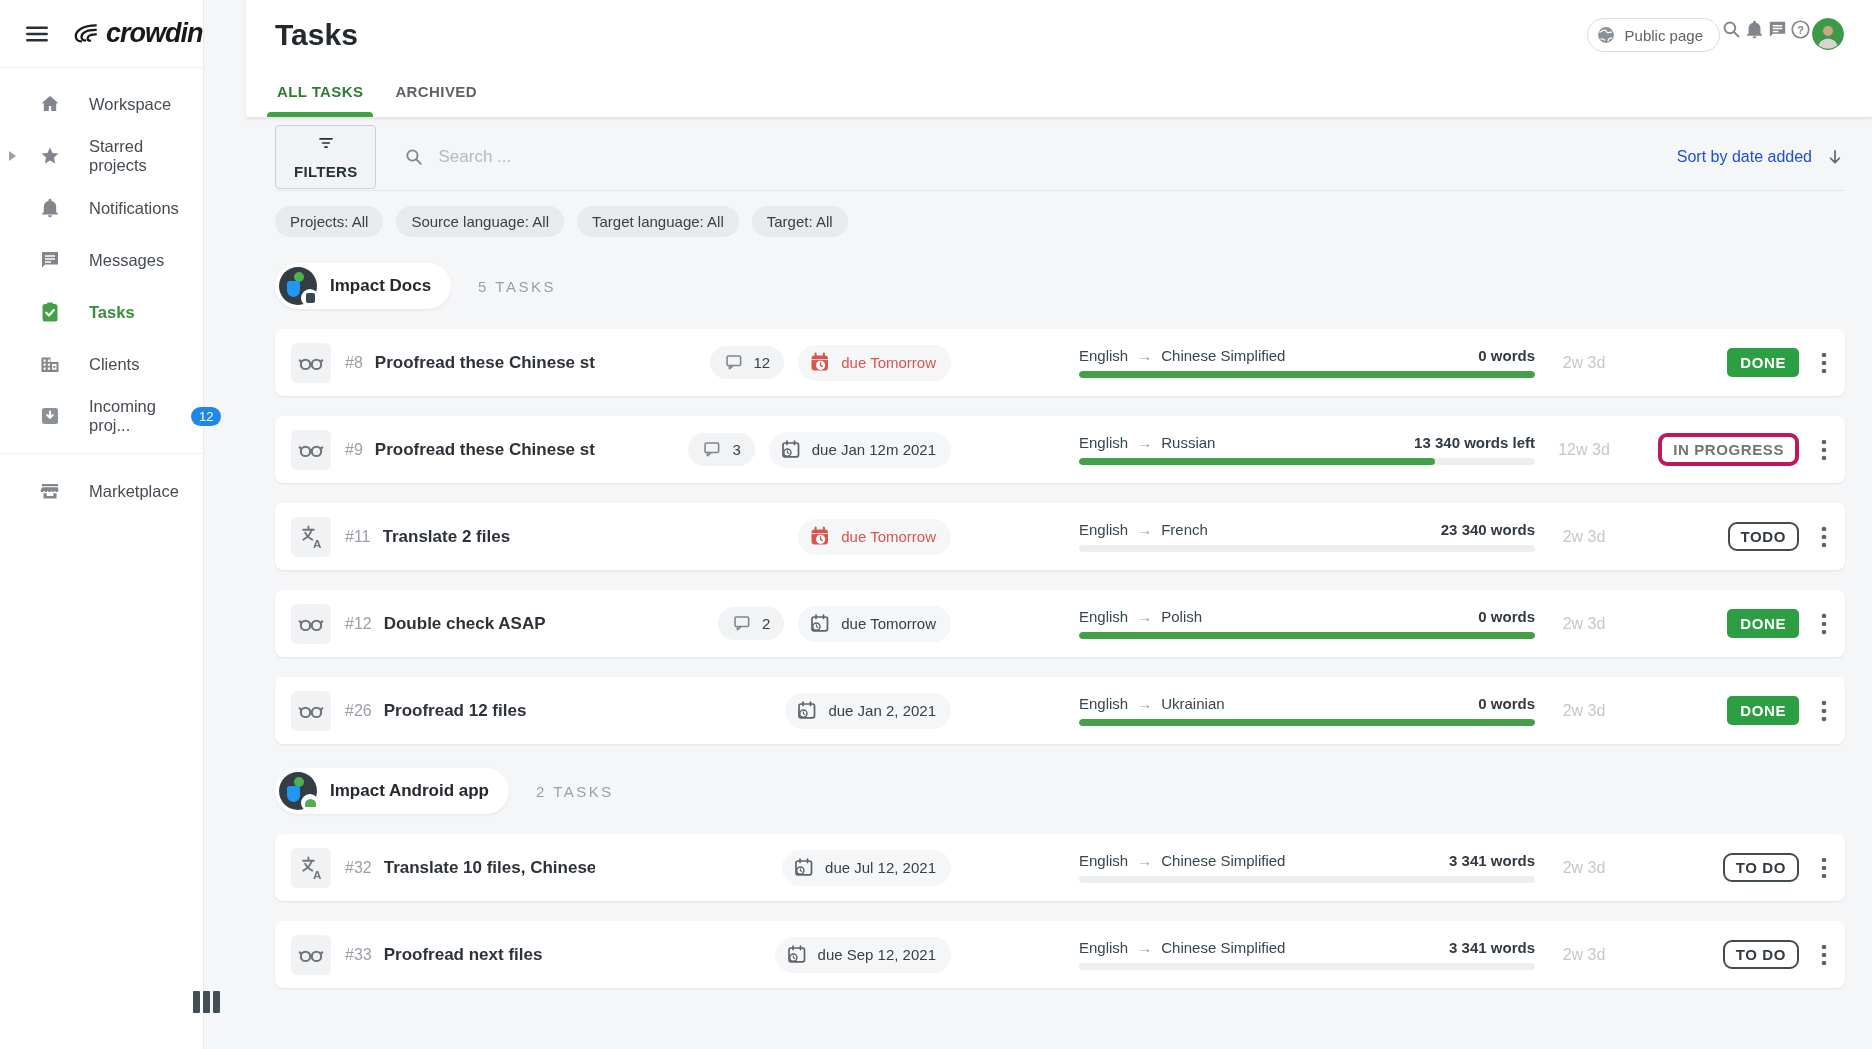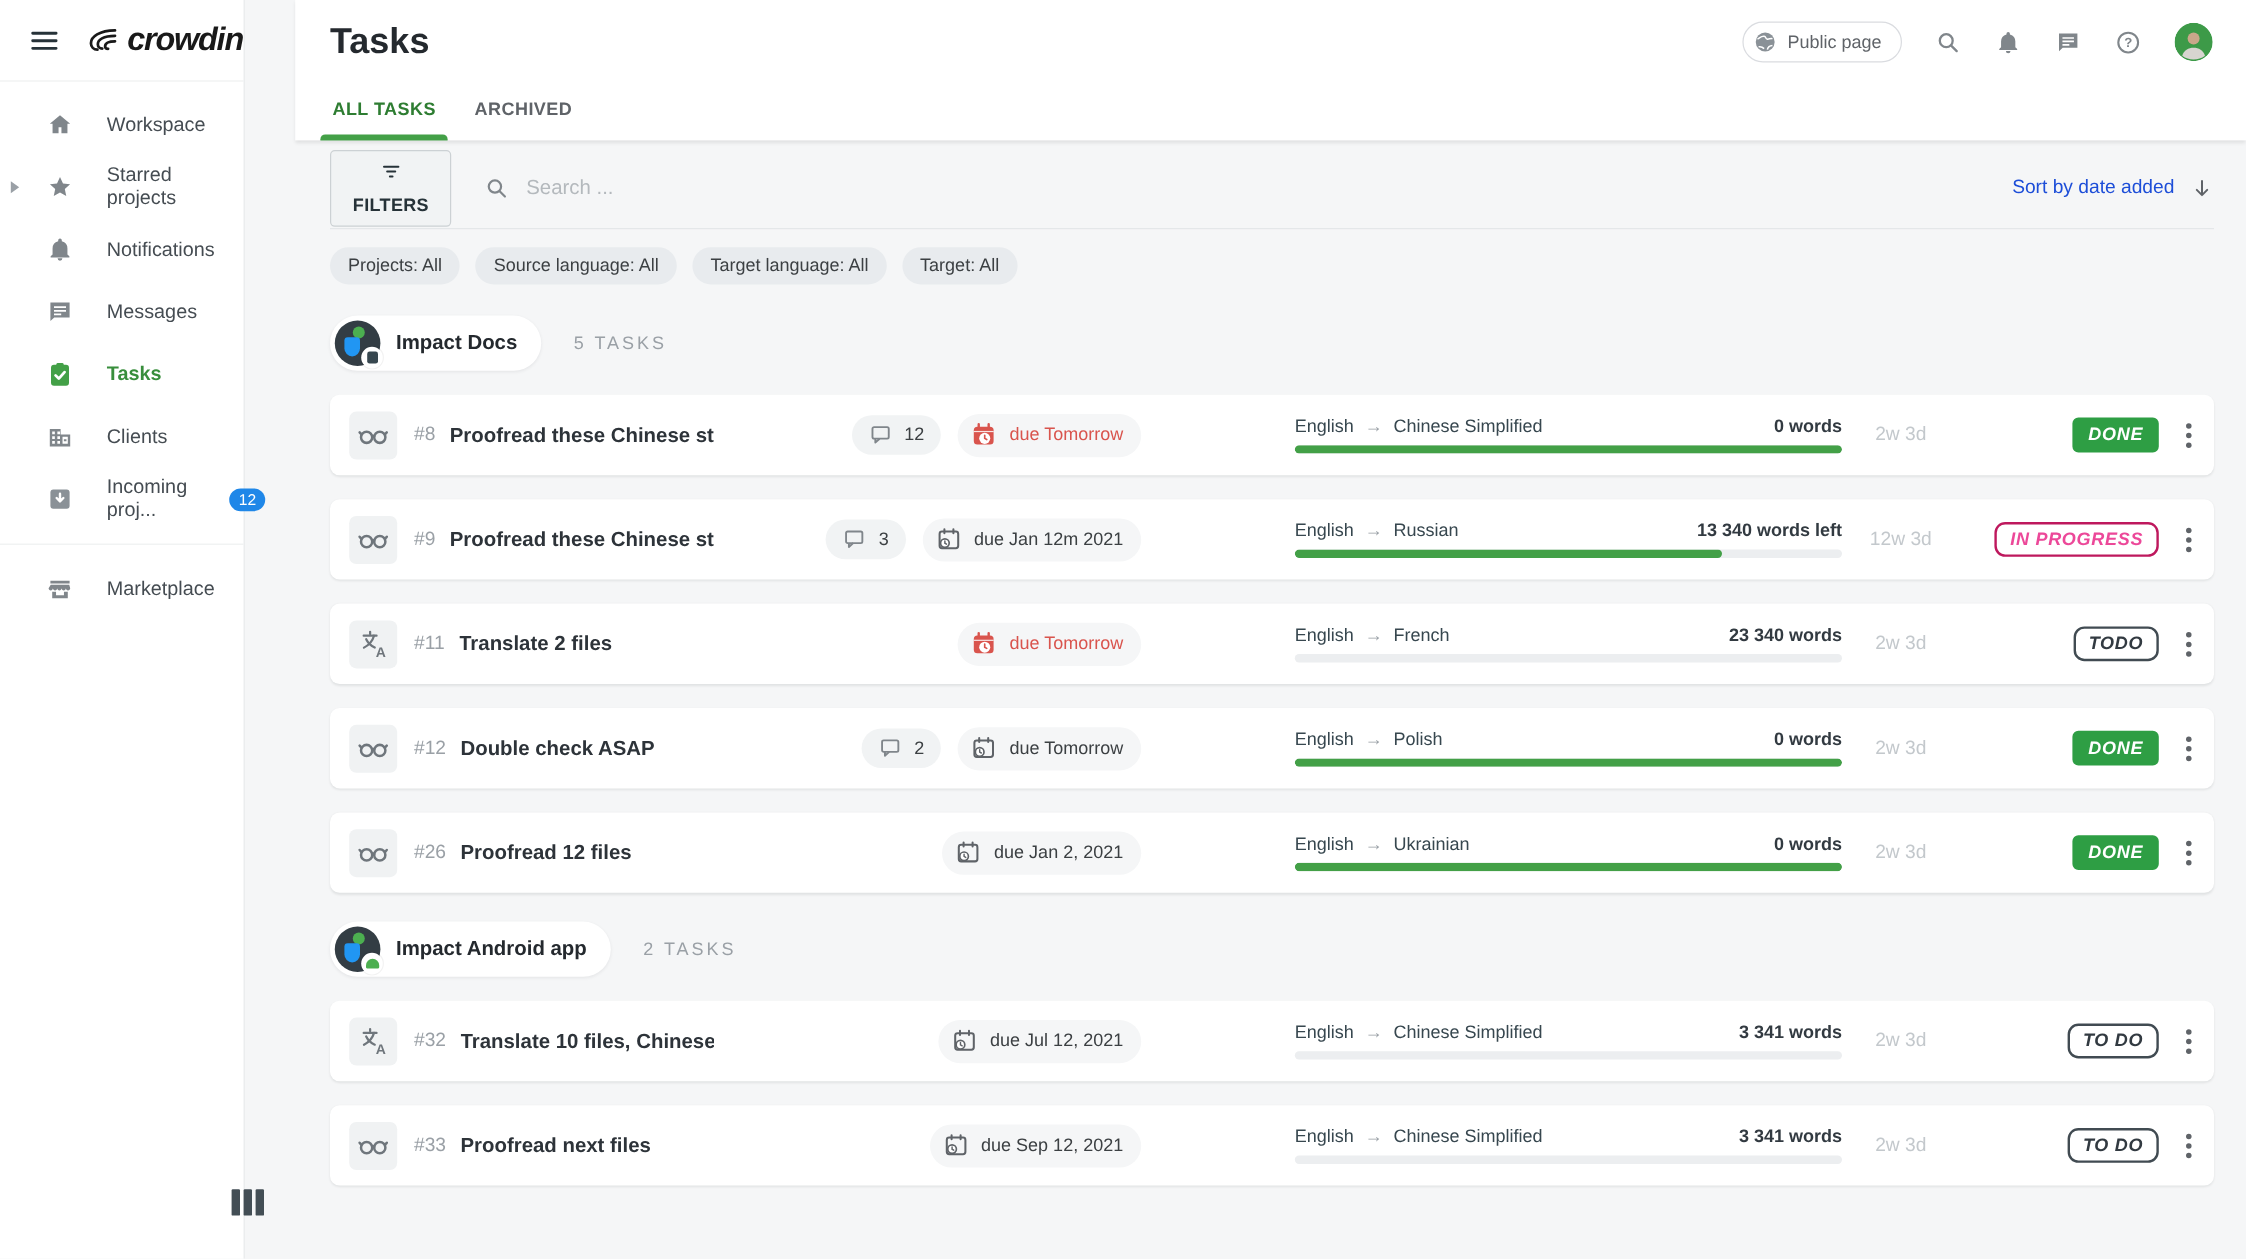--- a/index.html
+++ b/index.html
@@ -41,21 +41,21 @@
   }
   .nav-divider { height:1px; background:#eef0f1; margin:11px 0; }
   .view-toggle { position:absolute; left:193px; bottom:36px; display:flex; gap:3px; cursor:pointer; }
   .view-toggle i { width:7px; height:22px; background:#434e55; border-radius:1px; }
 
   
   .main { margin-left:246px; position:relative; }
   .main-top { background:#fff; box-shadow:0 2px 3px rgba(0,0,0,.09); position:relative; z-index:2; }
   .title-row { height:70px; display:flex; align-items:center; padding:0 28px 0 29px; }
   .page-title { font-size:30px; font-weight:bold; color:#24292e; }
-  .top-actions { margin-left:auto; display:flex; align-items:center; gap:27px; }
+  .top-actions { margin-left:auto; display:flex; }
   .public-pill {
     display:flex; align-items:center; gap:8px; border:1px solid #dadce0;
     border-radius:999px; padding:5px 16px 5px 7px; color:#5f6368; font-size:15px; cursor:pointer;
   }
   .icon-btn { cursor:pointer; }
   .avatar { width:32px; height:32px; border-radius:50%; overflow:hidden; cursor:pointer; }
   .tabs-row { display:flex; gap:28px; padding-left:29px; }
   .tab { font-size:15px; font-weight:bold; letter-spacing:.4px; color:#5f6368; padding:13px 2px 17px; position:relative; cursor:pointer; }
   .tab.active { color:#2e7d32; }
   .tab.active::after {
@@ -120,24 +120,24 @@
   }
   .due-pill.urgent { color:#d9544d; }
   .langs { width:456px; flex:none; margin-left:128px; }
   .lang-top { display:flex; align-items:baseline; font-size:15px; color:#37474f;gap:36px; }
   .lang-pair { display:flex; gap:9px; }
   .lang-arrow { color:#9aa0a6; }
   .words { margin-left:auto; font-weight:bold; color:#323a41; }
   .bar { height:7px; background:#eceef0; border-radius:4px; margin-top:7px; overflow:hidden; }
   .fill { height:100%; background:#43a047; border-radius:4px; }
   .age { width:98px; flex:none; text-align:center; color:#c3c8cc; font-size:16px; white-space:nowrap; }
-  .badge-zone { width:166px; flex:none; display:flex; justify-content:flex-end;font-style:italic; }
+  .badge-zone { width:166px; flex:none; display:flex; justify-content:flex-end; }
   .badge { font-size:15px; font-weight:bold; letter-spacing:.6px; padding:4px 11px; white-space:nowrap; }
   .badge.done { background:#2e9e44; color:#fff; border:2px solid #2e9e44; border-radius:5px; }
-  .badge.progress { color:#ec4899; border:2px solid #be185d; border-radius:9px; background:#fff; }
+  .badge.progress { color:#737373; border:4px solid #be185d; border-radius:9px; background:#fff; }
   .badge.todo { color:#323a41; border:2px solid #414b52; border-radius:9px; background:#fff; }
   .kebab { margin-left:16px; padding:4px 6px; cursor:pointer; }
 </style>
 </head>
 <body>
 
 <aside class="sidebar">
   <div class="sidebar-top">
     <span class="icon-btn">
       <svg width="26" height="26" viewBox="0 0 24 24">

